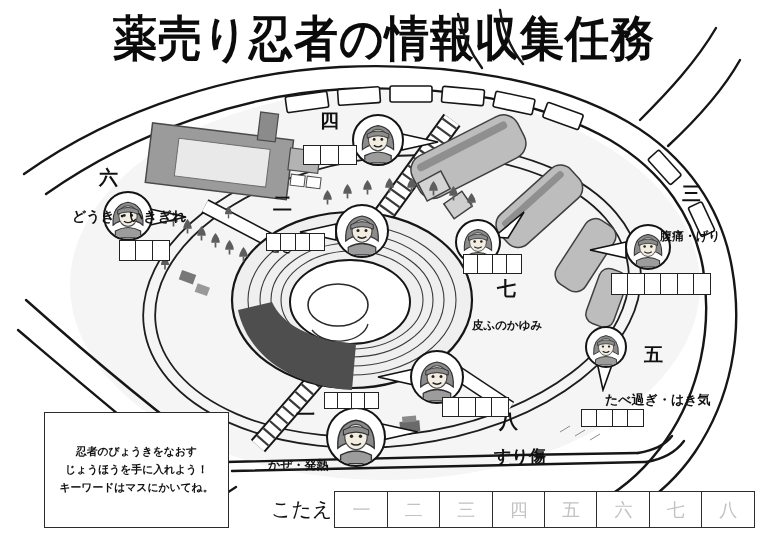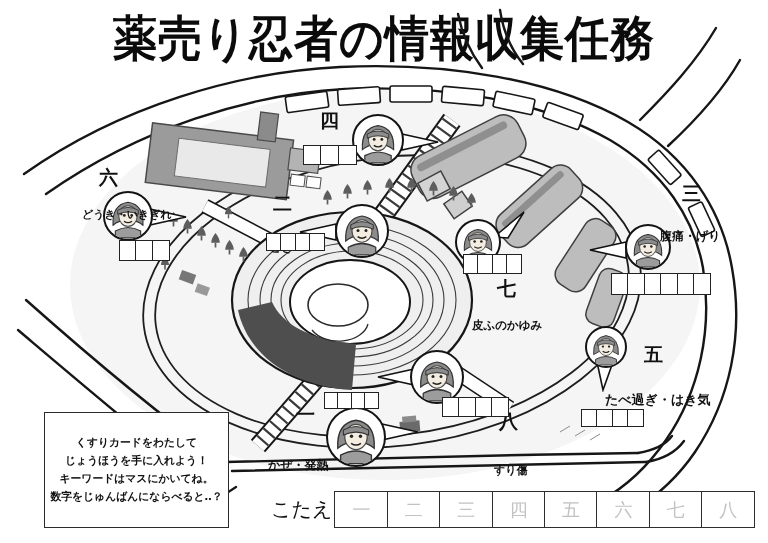--- a/index.html
+++ b/index.html
@@ -25,25 +25,25 @@
   .s1n{left:296px;top:405px;} .s1s{left:268px;top:438px;} .s1b{left:324px;top:392px;} .s1b .box{width:15px;height:17px;}
   .n1{left:326px;top:407px;width:60px;height:60px;} .t1{left:380px;top:421px;}
   .s2n{left:273px;top:194px;} .s2s{left:268px;top:219px;font-size:13px;text-align:center;} .s2b{left:266px;top:233px;} .s2b .box{width:16px;height:18px;}
   .n2{left:335px;top:204px;width:54px;height:54px;} .t2{left:298px;top:221px;}
   .s3n{left:682px;top:184px;} .s3s{left:660px;top:209px;} .s3b{left:611px;top:273px;} .s3b .box{width:18px;height:22px;}
   .n3{left:625px;top:224px;width:46px;height:46px;} .t3{left:588px;top:239px;}
   .s4n{left:320px;top:111px;} .s4s{left:321px;top:132px;} .s4b{left:303px;top:145px;} .s4b .box{width:19px;height:20px;}
   .n4{left:352px;top:114px;width:52px;height:52px;} .t4{left:400px;top:131px;}
   .s5n{left:644px;top:345px;} .s5s{left:605px;top:372px;font-size:13px;} .s5b{left:581px;top:409px;} .s5b .box{width:17px;height:18px;}
   .n5{left:585px;top:326px;width:42px;height:42px;} .t5{left:594px;top:360px;}
-  .s6n{left:99px;top:168px;} .s6s{left:82px;top:188px;font-size:11px;} .s6b{left:119px;top:240px;} .s6b .box{width:18px;height:21px;}
+  .s6n{left:99px;top:168px;} .s6s{left:72px;top:188px;font-size:14px;} .s6b{left:119px;top:240px;} .s6b .box{width:18px;height:21px;}
   .n6{left:103px;top:191px;width:50px;height:50px;} .t6{left:148px;top:206px;}
   .s7n{left:497px;top:279px;} .s7s{left:472px;top:299px;font-size:11.5px;} .s7b{left:463px;top:254px;} .s7b .box{width:16px;height:20px;}
   .n7{left:455px;top:219px;width:46px;height:46px;} .t7{left:492px;top:210px;}
-  .s8n{left:499px;top:412px;} .s8s{left:494px;top:444px;font-size:11px;} .s8b{left:442px;top:397px;} .s8b .box{width:18px;height:20px;}
+  .s8n{left:499px;top:412px;} .s8s{left:494px;top:427px;font-size:17px;} .s8b{left:442px;top:397px;} .s8b .box{width:18px;height:20px;}
   .n8{left:410px;top:350px;width:54px;height:54px;} .t8{left:376px;top:366px;}
   
   .instr{position:absolute;z-index:4;left:44px;top:412px;width:183px;height:114px;
          border:1.7px solid #2b2b2b;background:#fff;display:flex;flex-direction:column;
          justify-content:center;align-items:center;}
   .instr .line{font-weight:700;font-size:10.8px;line-height:18.2px;text-align:center;white-space:nowrap;}
   
   .ans-label{position:absolute;z-index:4;left:271px;top:496px;
              font-family:"DejaVu Serif",serif;font-weight:400;font-size:20px;}
   .ans-cells{position:absolute;z-index:4;left:336px;top:491px;display:flex;}
@@ -325,24 +325,23 @@
   <div class="num s8n">八</div>
   <div class="sym s8s">すり傷</div>
   <div class="boxes s8b">
       <span class="box"></span>
       <span class="box"></span>
       <span class="box"></span>
       <span class="box"></span>
     </div>
 
   <div class="instr">
-      <div class="line">くすりカードをわたして</div>
+      <div class="line">忍者のびょうきをなおす</div>
       <div class="line">じょうほうを手に入れよう！</div>
       <div class="line">キーワードはマスにかいてね。</div>
-      <div class="line">数字をじゅんばんにならべると‥？</div>
     </div>
 
   <div class="ans-label">こたえ</div>
   <div class="ans-cells">
       <div class="cell">一</div>
       <div class="cell">二</div>
       <div class="cell">三</div>
       <div class="cell">四</div>
       <div class="cell">五</div>
       <div class="cell">六</div>

